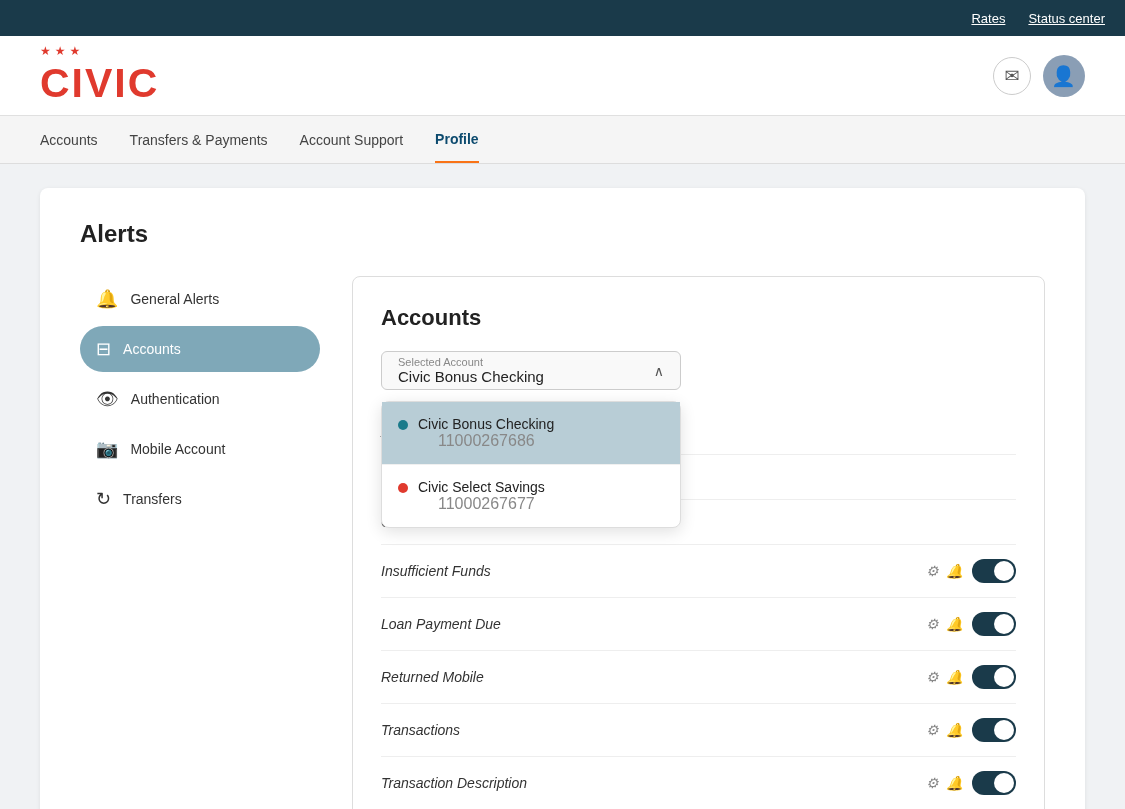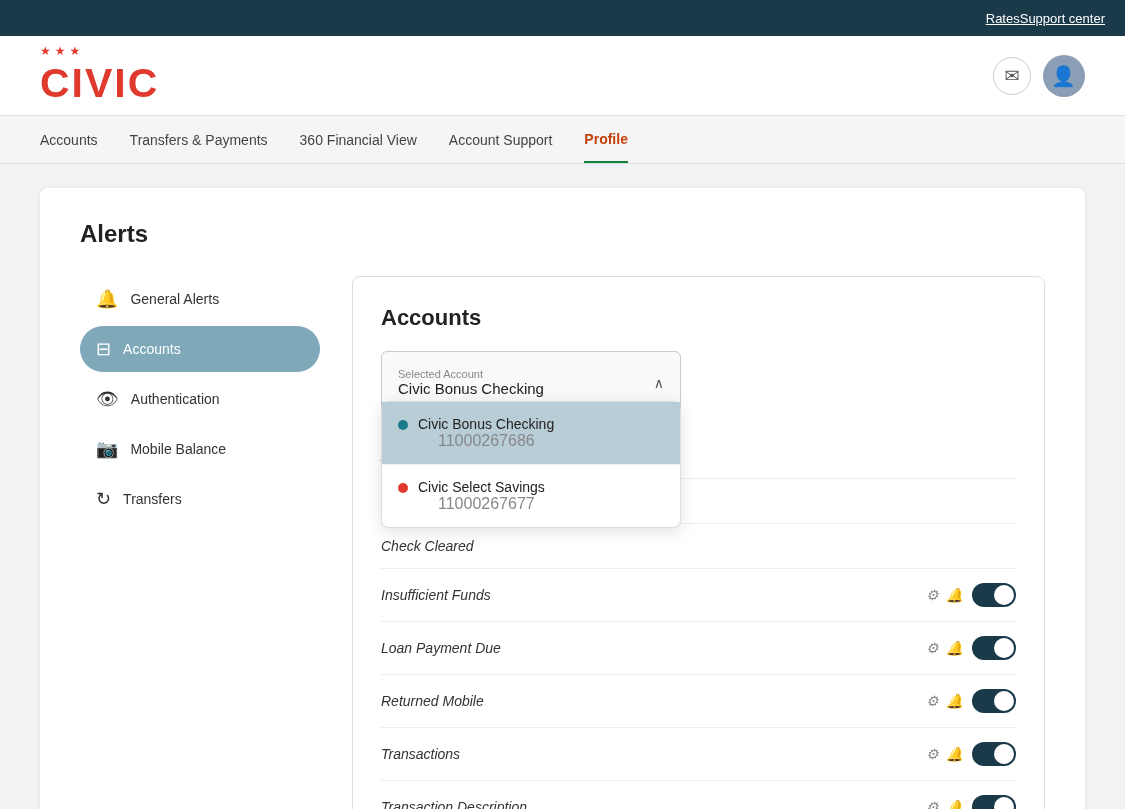--- a/index.html
+++ b/index.html
@@ -6,21 +6,21 @@
     body { font-family: Arial, sans-serif; background: #f0f2f4; min-height: 809px; width: 1125px; overflow-x: hidden; }
 
     
     .top-bar {
       background: #1a3a4a;
       height: 36px;
       display: flex;
       justify-content: flex-end;
       align-items: center;
       padding: 0 20px;
-      gap: 0;
+      gap: 23px;
     }
     .top-bar a {
       color: #fff;
       text-decoration: underline;
       font-size: 13px;
       cursor: pointer;
     }
 
     
     .header {
@@ -85,23 +85,23 @@
     }
     .nav-item {
       font-size: 14px;
       color: #444;
       cursor: pointer;
       padding: 14px 0;
       text-decoration: none;
       white-space: nowrap;
     }
     .nav-item.active {
-      color: #c2410c;
+      color: #0c4a6e;
       font-weight: bold;
-      border-bottom: 2px solid #15803d;
+      border-bottom: 2px solid #f97316;
     }
 
     
     .main-content {
       padding: 24px 40px;
     }
     .content-card {
       background: #fff;
       border-radius: 8px;
       padding: 32px 40px;
@@ -144,21 +144,21 @@
       font-weight: bold;
       color: #222;
       margin-bottom: 20px;
     }
 
     
     .dropdown-container { position: relative; margin-bottom: 0; }
     .dropdown-select {
       border: 1px solid #ccc;
       border-radius: 6px;
-      padding: 16px 16px;
+      padding: 4px 16px;
       width: 300px;
       cursor: pointer;
       background: #f9f9f9;
       display: flex;
       justify-content: space-between;
       align-items: center;
       font-size: 14px;
     }
     .dropdown-label-small { font-size: 11px; color: #888; }
     .dropdown-value { font-size: 15px; color: #222; font-weight: 500; }
@@ -226,21 +226,21 @@
       top: 2px;
       right: 2px;
       transition: 0.2s;
     }
   </style>
 </head>
 <body>
 
 <div class="top-bar">
   <a>Rates</a>
-  <a>Support center</a>
+  <a>Status center</a>
 </div>
 
 <div class="header">
   <div class="logo">
     <div class="logo-wrap">
       <div class="logo-stars">
         <span class="star">★</span>
         <span class="star">★</span>
         <span class="star">★</span>
       </div>
@@ -249,21 +249,20 @@
   </div>
   <div class="header-icons">
     <div class="icon-btn">✉</div>
     <div class="avatar">👤</div>
   </div>
 </div>
 
 <nav class="nav">
   <a class="nav-item">Accounts</a>
   <a class="nav-item">Transfers &amp; Payments</a>
-  <a class="nav-item">360 Financial View</a>
   <a class="nav-item">Account Support</a>
   <a class="nav-item active">Profile</a>
 </nav>
 
 <div class="main-content">
   <div class="content-card">
     <h1 class="page-title">Alerts</h1>
 
     <div class="layout">
 
@@ -275,21 +274,21 @@
         <div class="sidebar-item active">
           <span class="sidebar-icon">⊟</span>
           <span>Accounts</span>
         </div>
         <div class="sidebar-item">
           <span class="sidebar-icon">👁</span>
           <span>Authentication</span>
         </div>
         <div class="sidebar-item">
           <span class="sidebar-icon">📷</span>
-          <span>Mobile Balance</span>
+          <span>Mobile Account</span>
         </div>
         <div class="sidebar-item">
           <span class="sidebar-icon">↻</span>
           <span>Transfers</span>
         </div>
       </div>
 
       <div class="alerts-section">
         <div class="accounts-panel">
           <h2 class="accounts-header">Accounts</h2>

